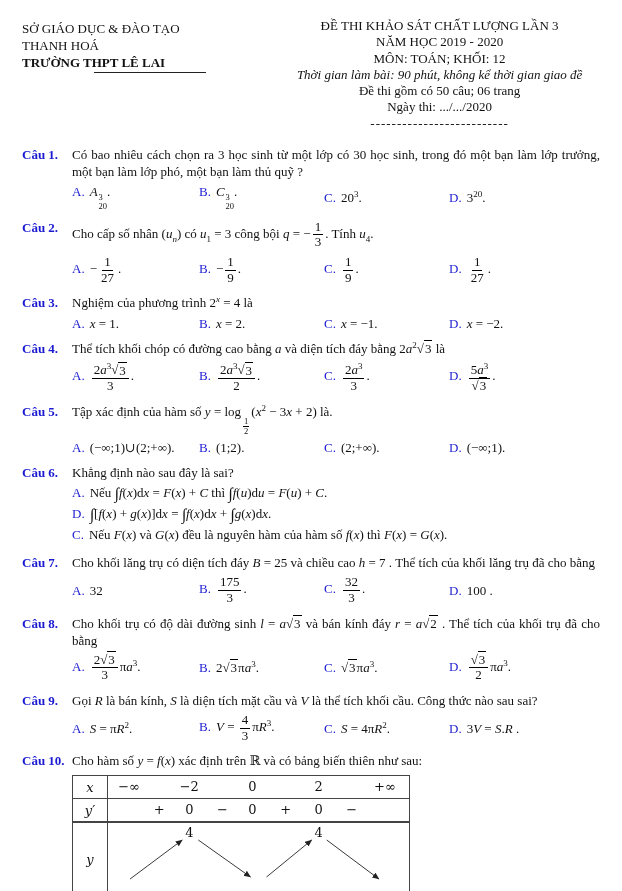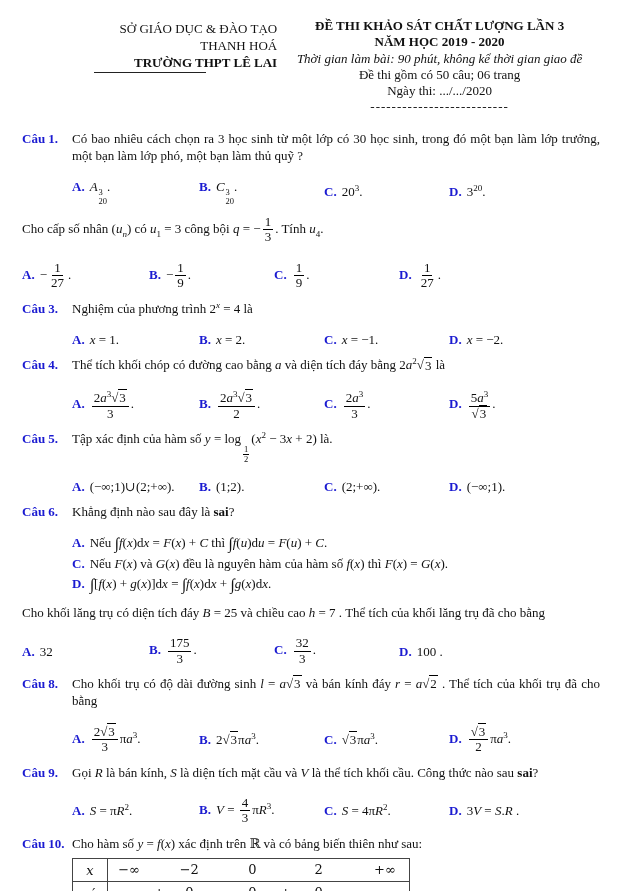--- a/index.html
+++ b/index.html
@@ -4,38 +4,38 @@
 <style>
   html,body{margin:0;padding:0;background:#ffffff;}
   body{
     width:622px;min-height:891px;
     font-family:"Liberation Serif","DejaVu Serif","DejaVu Sans",serif;
     font-size:13px;color:#111;line-height:1.32;
     -webkit-font-smoothing:antialiased;
   }
   .page{width:622px;min-height:891px;box-sizing:border-box;padding:18px 20px 10px 22px;}
   .blue{color:#1b1bd1;}
-  b,.b{font-weight:bold;}
+  b,.b{font-weight:normal;}
   .it{font-style:italic;}
 
   
   .header{display:flex;margin-bottom:14px;}
-  .h-left{width:44%;text-align:right;padding-top:2px;}
+  .h-left{width:44%;text-align:left;padding-top:2px;}
   .h-left .school{font-weight:bold;}
   .school-rule{width:112px;border-bottom:1.4px solid #222;margin:1px auto 0;}
   .h-right{width:56%;text-align:center;}
   .h-right div{line-height:1.25;}
   .dashes{letter-spacing:1px;line-height:1;}
 
   
   .q{display:flex;margin-bottom:8px;}
   .qnum{width:50px;flex:none;font-weight:bold;}
   .qbody{flex:1;min-width:0;padding-right:2px;}
   .qtext{text-align:justify;}
-  .opts{margin-top:14px;}
+  .opts{margin-top:3px;}
   .opts.cols{display:grid;grid-template-columns:127px 125px 125px 1fr;align-items:center;}
   .opts.stack .opt{margin:3px 0;}
   .opt{white-space:nowrap;}
   .olab{margin-right:5px;}
 
   
   .fr{display:inline-flex;flex-direction:column;align-items:center;vertical-align:middle;line-height:1.12;text-align:center;margin:1px 2px;}
   .fr .nu{border-bottom:1px solid #000;padding:0 2px;}
   .fr .de{padding:0 2px;}
   .fr-sm{font-size:8.5px;line-height:1.05;vertical-align:-8px;margin:0 1px;}
@@ -67,20 +67,21 @@
   <div class="header">
     <div class="h-left">
       <div>SỞ GIÁO DỤC &amp; ĐÀO TẠO</div>
       <div>THANH HOÁ</div>
       <div class="school">TRƯỜNG THPT LÊ LAI</div>
       <div class="school-rule"></div>
     </div>
     <div class="h-right">
       <div class="b">ĐỀ THI KHẢO SÁT CHẤT LƯỢNG LẦN 3</div>
       <div class="b">NĂM HỌC 2019 - 2020</div>
+      <div>MÔN: <b>TOÁN</b>; KHỐI: <b>12</b></div>
       <div class="it">Thời gian làm bài: 90 phút, không kể thời gian giao đề</div>
       <div>Đề thi gồm có 50 câu; 06 trang</div>
       <div>Ngày thi: .../.../2020</div>
       <div class="dashes">--------------------------</div>
     </div>
   </div>
 
   <div id="questions">
       <div class="q">
         <div class="qnum blue">Câu 1.</div>
@@ -94,20 +95,21 @@
             <div class="opt"><b class="blue olab">B.</b><span class="obody"><i>C</i><span class="ss">
                   <span>3</span>
                   <span>20</span>
                 </span>.</span></div>
             <div class="opt"><b class="blue olab">C.</b><span class="obody">20<sup>3</sup>.</span></div>
             <div class="opt"><b class="blue olab">D.</b><span class="obody">3<sup>20</sup>.</span></div>
           </div>
         </div>
       </div>
       <div class="q">
+        <div class="qnum blue">Câu 2.</div>
         <div class="qbody">
           <div class="qtext">Cho cấp số nhân <span style="white-space:nowrap">(<i>u<sub>n</sub></i>)</span> có <i>u</i><sub>1</sub> = 3 công bội <i>q</i> = −<span class="fr">
               <span class="nu">1</span>
               <span class="de">3</span>
             </span>. Tính <i>u</i><sub>4</sub>.</div>
           <div class="opts cols">
             <div class="opt"><b class="blue olab">A.</b><span class="obody">−<span class="fr">
                   <span class="nu">1</span>
                   <span class="de">27</span>
                 </span>.</span></div>
@@ -176,26 +178,27 @@
             <div class="opt"><b class="blue olab">D.</b><span class="obody">(−∞;1).</span></div>
           </div>
         </div>
       </div>
       <div class="q">
         <div class="qnum blue">Câu 6.</div>
         <div class="qbody">
           <div class="qtext">Khẳng định nào sau đây là <b>sai</b>?</div>
           <div class="opts stack">
             <div class="opt"><b class="blue olab">A.</b><span class="obody">Nếu <span class="int">∫</span><i>f</i>(<i>x</i>)d<i>x</i> = <i>F</i>(<i>x</i>) + <i>C</i> thì <span class="int">∫</span><i>f</i>(<i>u</i>)d<i>u</i> = <i>F</i>(<i>u</i>) + <i>C</i>.</span></div>
+            <div class="opt"><b class="blue olab">D.</b><span class="obody"><span class="int">∫</span>[<i>f</i>(<i>x</i>) + <i>g</i>(<i>x</i>)]d<i>x</i> = <span class="int">∫</span><i>f</i>(<i>x</i>)d<i>x</i> + <span class="int">∫</span><i>g</i>(<i>x</i>)d<i>x</i>.</span></div>
             <div class="opt"><b class="blue olab">C.</b><span class="obody">Nếu <i>F</i>(<i>x</i>) và <i>G</i>(<i>x</i>) đều là nguyên hàm của hàm số <i>f</i>(<i>x</i>) thì <i>F</i>(<i>x</i>) = <i>G</i>(<i>x</i>).</span></div>
-            <div class="opt"><b class="blue olab">D.</b><span class="obody"><span class="int">∫</span>[<i>f</i>(<i>x</i>) + <i>g</i>(<i>x</i>)]d<i>x</i> = <span class="int">∫</span><i>f</i>(<i>x</i>)d<i>x</i> + <span class="int">∫</span><i>g</i>(<i>x</i>)d<i>x</i>.</span></div>
-          </div>
-        </div>
-      </div>
-      <div class="q">
+          </div>
+        </div>
+      </div>
+      <div class="q">
+        <div class="qnum blue">Câu 7.</div>
         <div class="qbody">
           <div class="qtext">Cho khối lăng trụ có diện tích đáy <i>B</i> = 25 và chiều cao <i>h</i> = 7 . Thể tích của khối lăng trụ đã cho bằng</div>
           <div class="opts cols">
             <div class="opt"><b class="blue olab">A.</b><span class="obody">32</span></div>
             <div class="opt"><b class="blue olab">B.</b><span class="obody"><span class="fr">
                   <span class="nu">175</span>
                   <span class="de">3</span>
                 </span>.</span></div>
             <div class="opt"><b class="blue olab">C.</b><span class="obody"><span class="fr">
                   <span class="nu">32</span>

